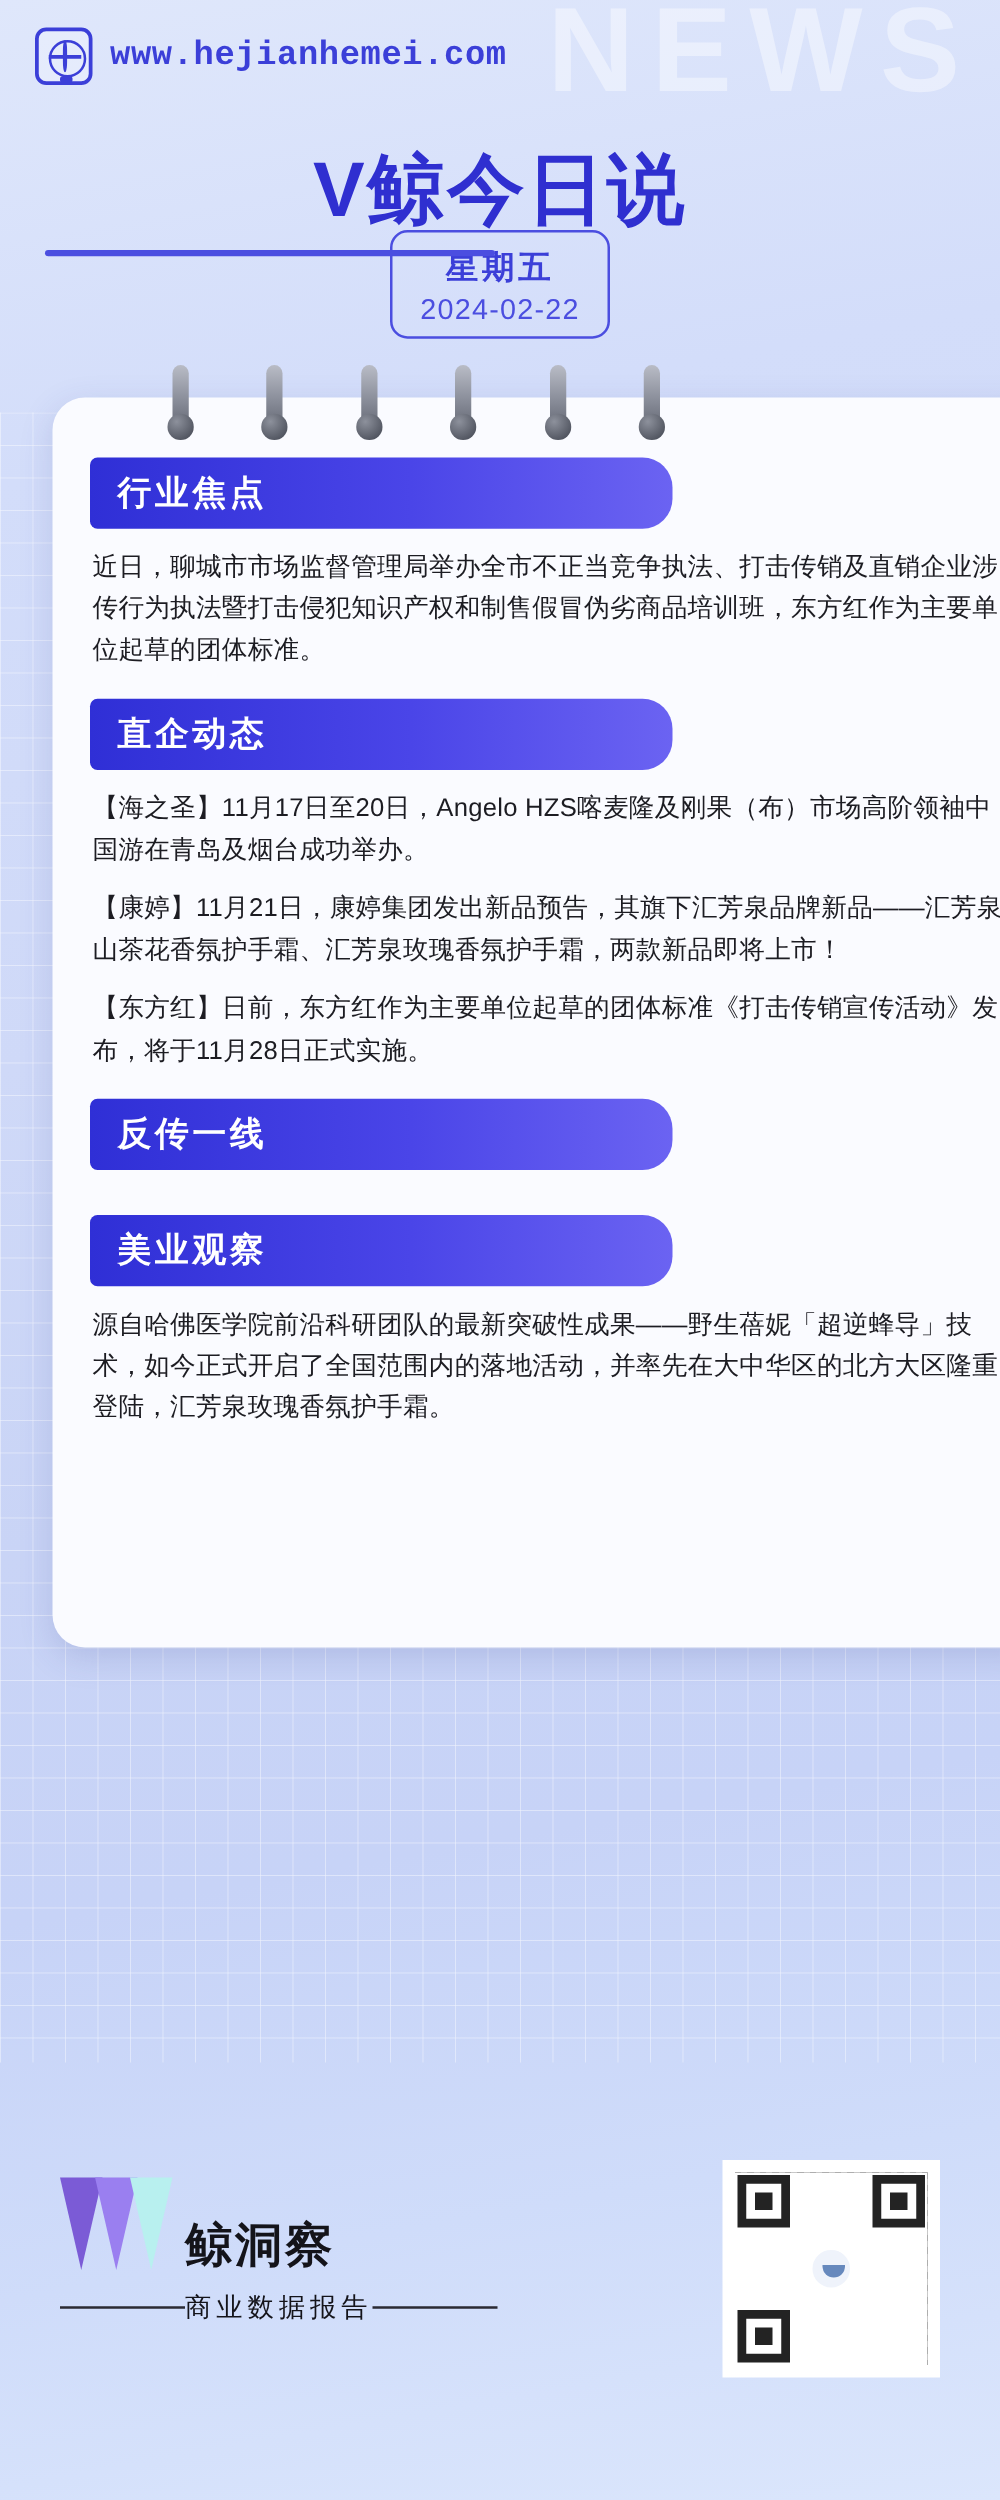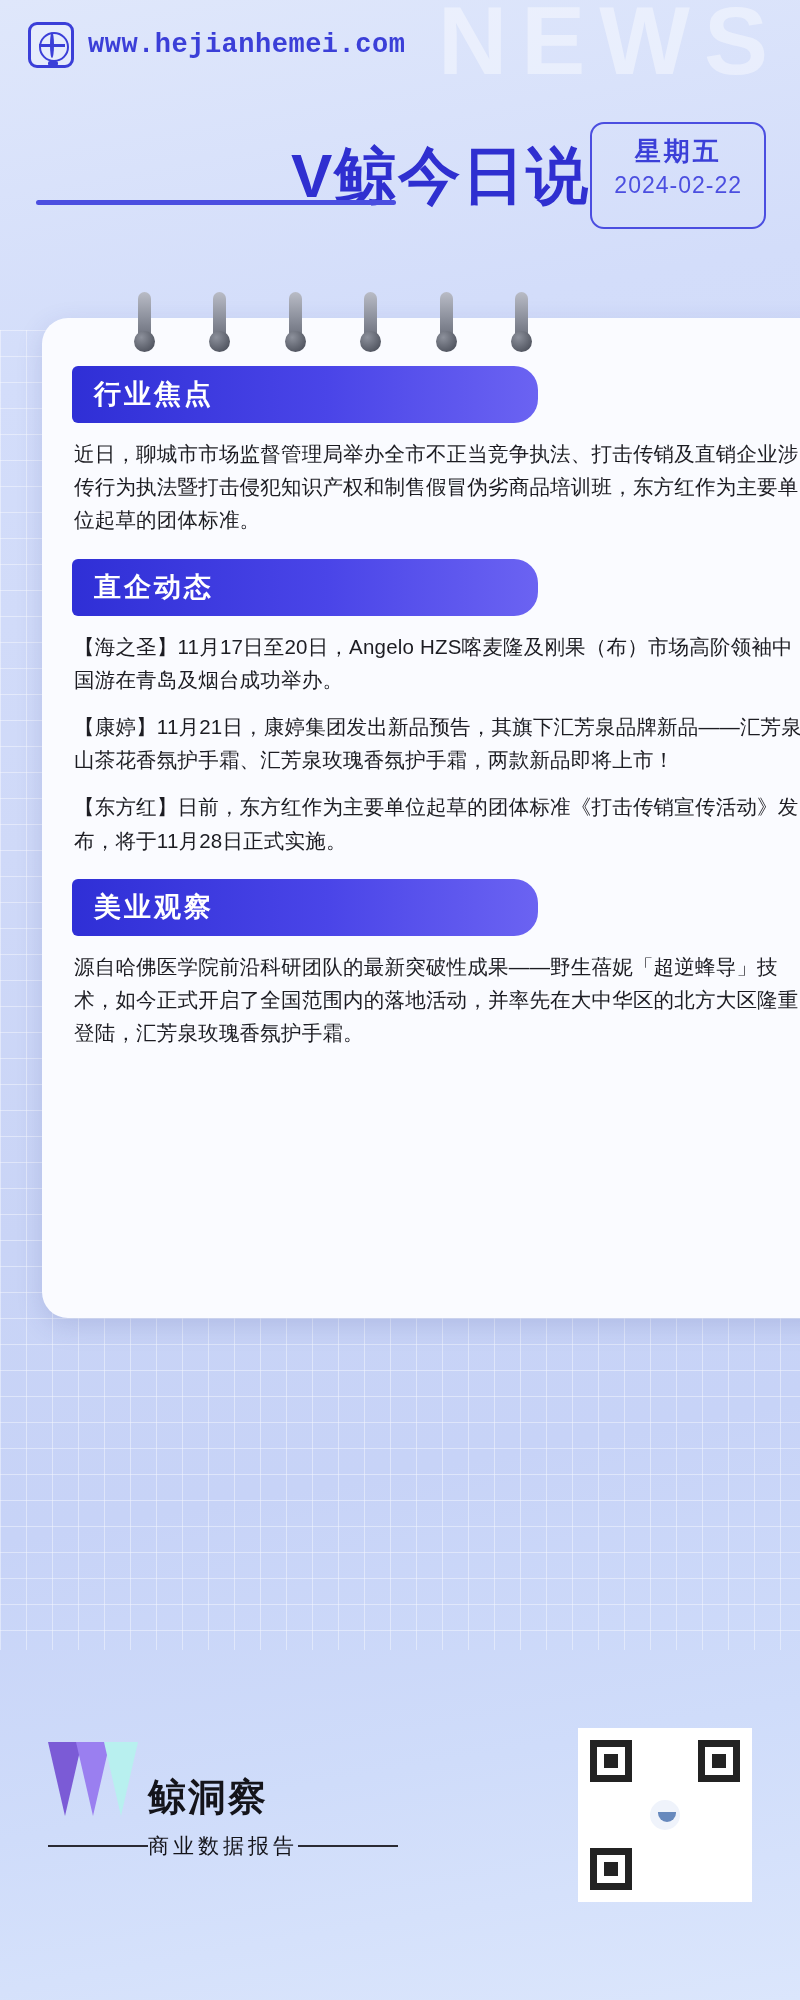--- a/index.html
+++ b/index.html
@@ -92,34 +92,35 @@
     font-family: Liberation Mono, monospace;
   }
 
   .title-row {
     position: absolute;
     top: 122px;
     left: 34px;
     right: 34px;
     display: flex;
     align-items: center;
-    justify-content: flex-end;
+    justify-content: flex-start;
+    flex-direction: column;
   }
   .main-title {
     font-size: 62px;
     font-weight: bold;
     color: #2f2fd0;
     letter-spacing: 2px;
     line-height: 1;
     white-space: nowrap;
   }
   .date-box {
     border: 2.5px solid #4b4ee0;
     border-radius: 14px;
-    padding: 10px 22px 28px;
+    padding: 10px 22px 8px;
     text-align: center;
     min-width: 168px;
   }
   .date-week {
     font-size: 26px;
     font-weight: bold;
     color: #3b3fd8;
     letter-spacing: 3px;
   }
   .date-day {
@@ -359,20 +360,21 @@
     <div class="section">
       <div class="sec-head">直企动态</div>
       <div class="sec-body">
         <p>【海之圣】11月17日至20日，Angelo HZS喀麦隆及刚果（布）市场高阶领袖中国游在青岛及烟台成功举办。</p>
         <p>【康婷】11月21日，康婷集团发出新品预告，其旗下汇芳泉品牌新品——汇芳泉山茶花香氛护手霜、汇芳泉玫瑰香氛护手霜，两款新品即将上市！</p>
         <p>【东方红】日前，东方红作为主要单位起草的团体标准《打击传销宣传活动》发布，将于11月28日正式实施。</p>
       </div>
     </div>
 
     <div class="section">
+      <div class="sec-head">反传一线</div>
     </div>
 
     <div class="section tight">
       <div class="sec-head">美业观察</div>
       <div class="sec-body">
         <p>源自哈佛医学院前沿科研团队的最新突破性成果——野生蓓妮「超逆蜂导」技术，如今正式开启了全国范围内的落地活动，并率先在大中华区的北方大区隆重登陆，汇芳泉玫瑰香氛护手霜。</p>
       </div>
     </div>
 
   </div>

